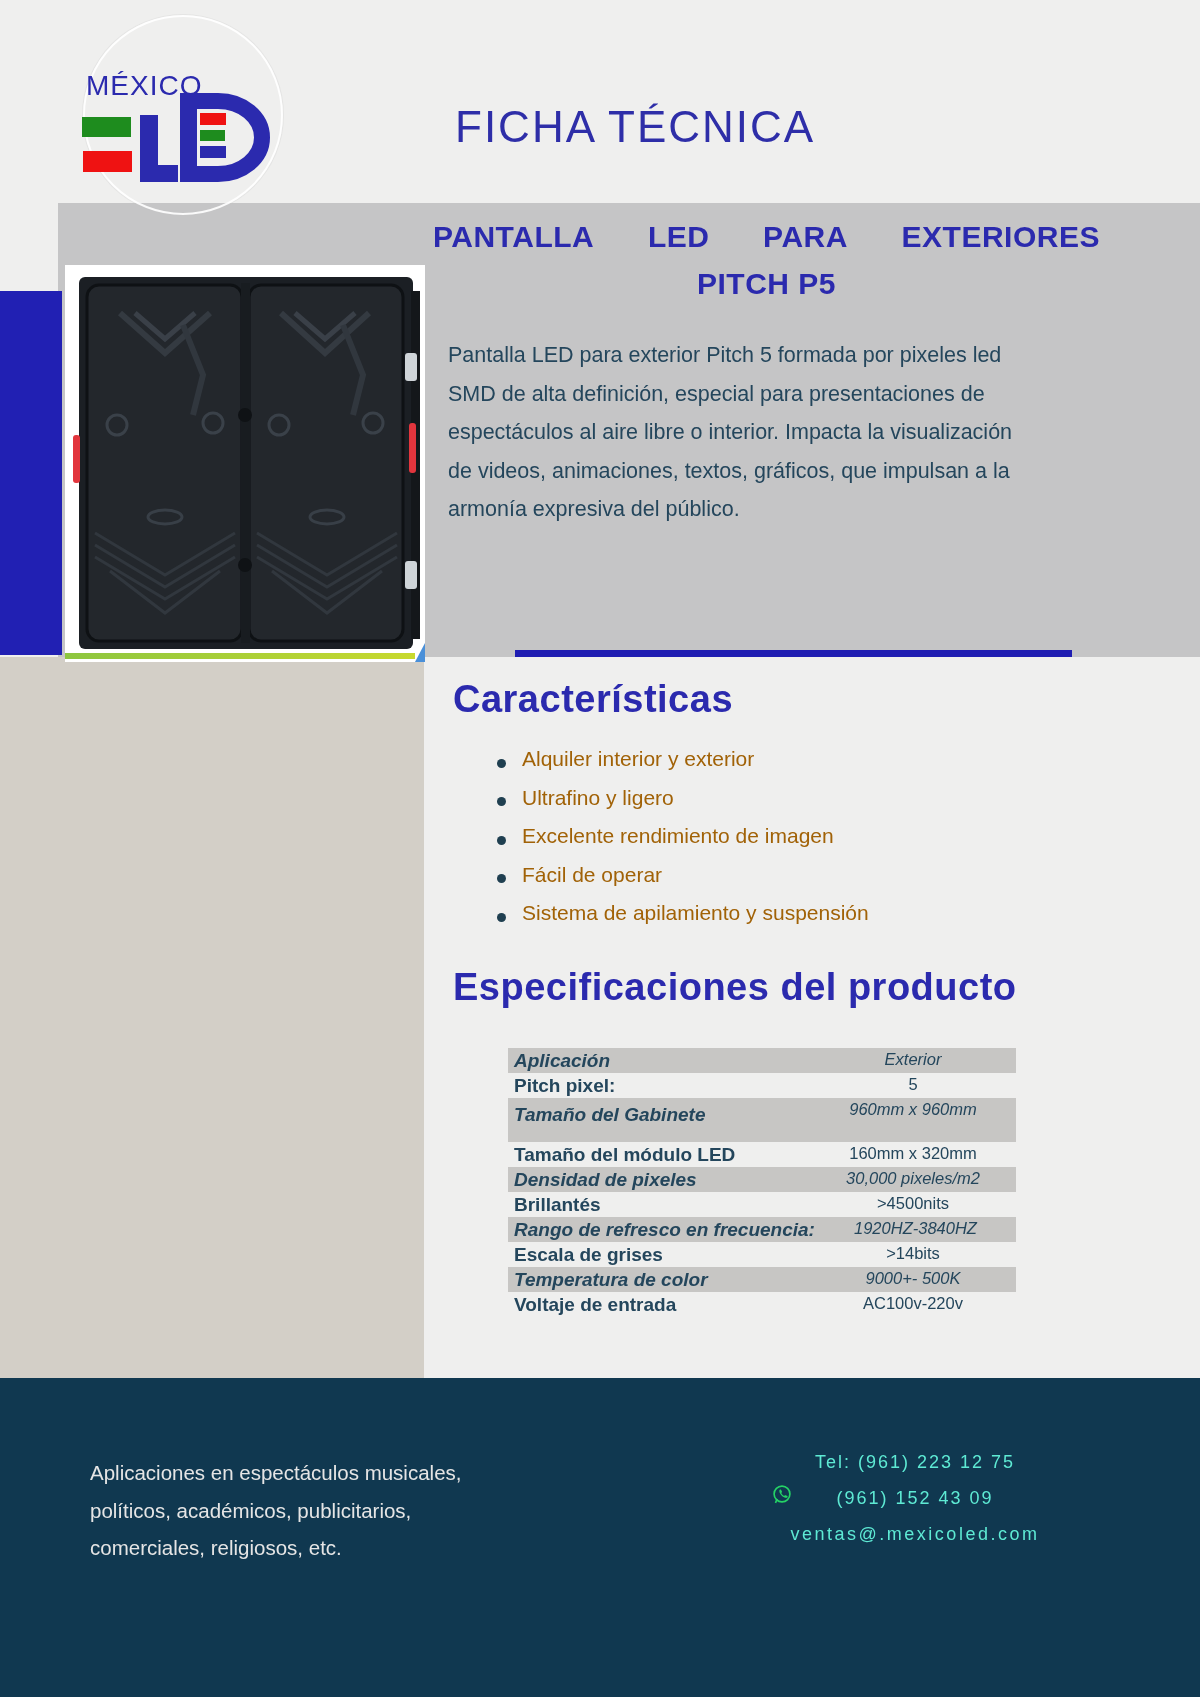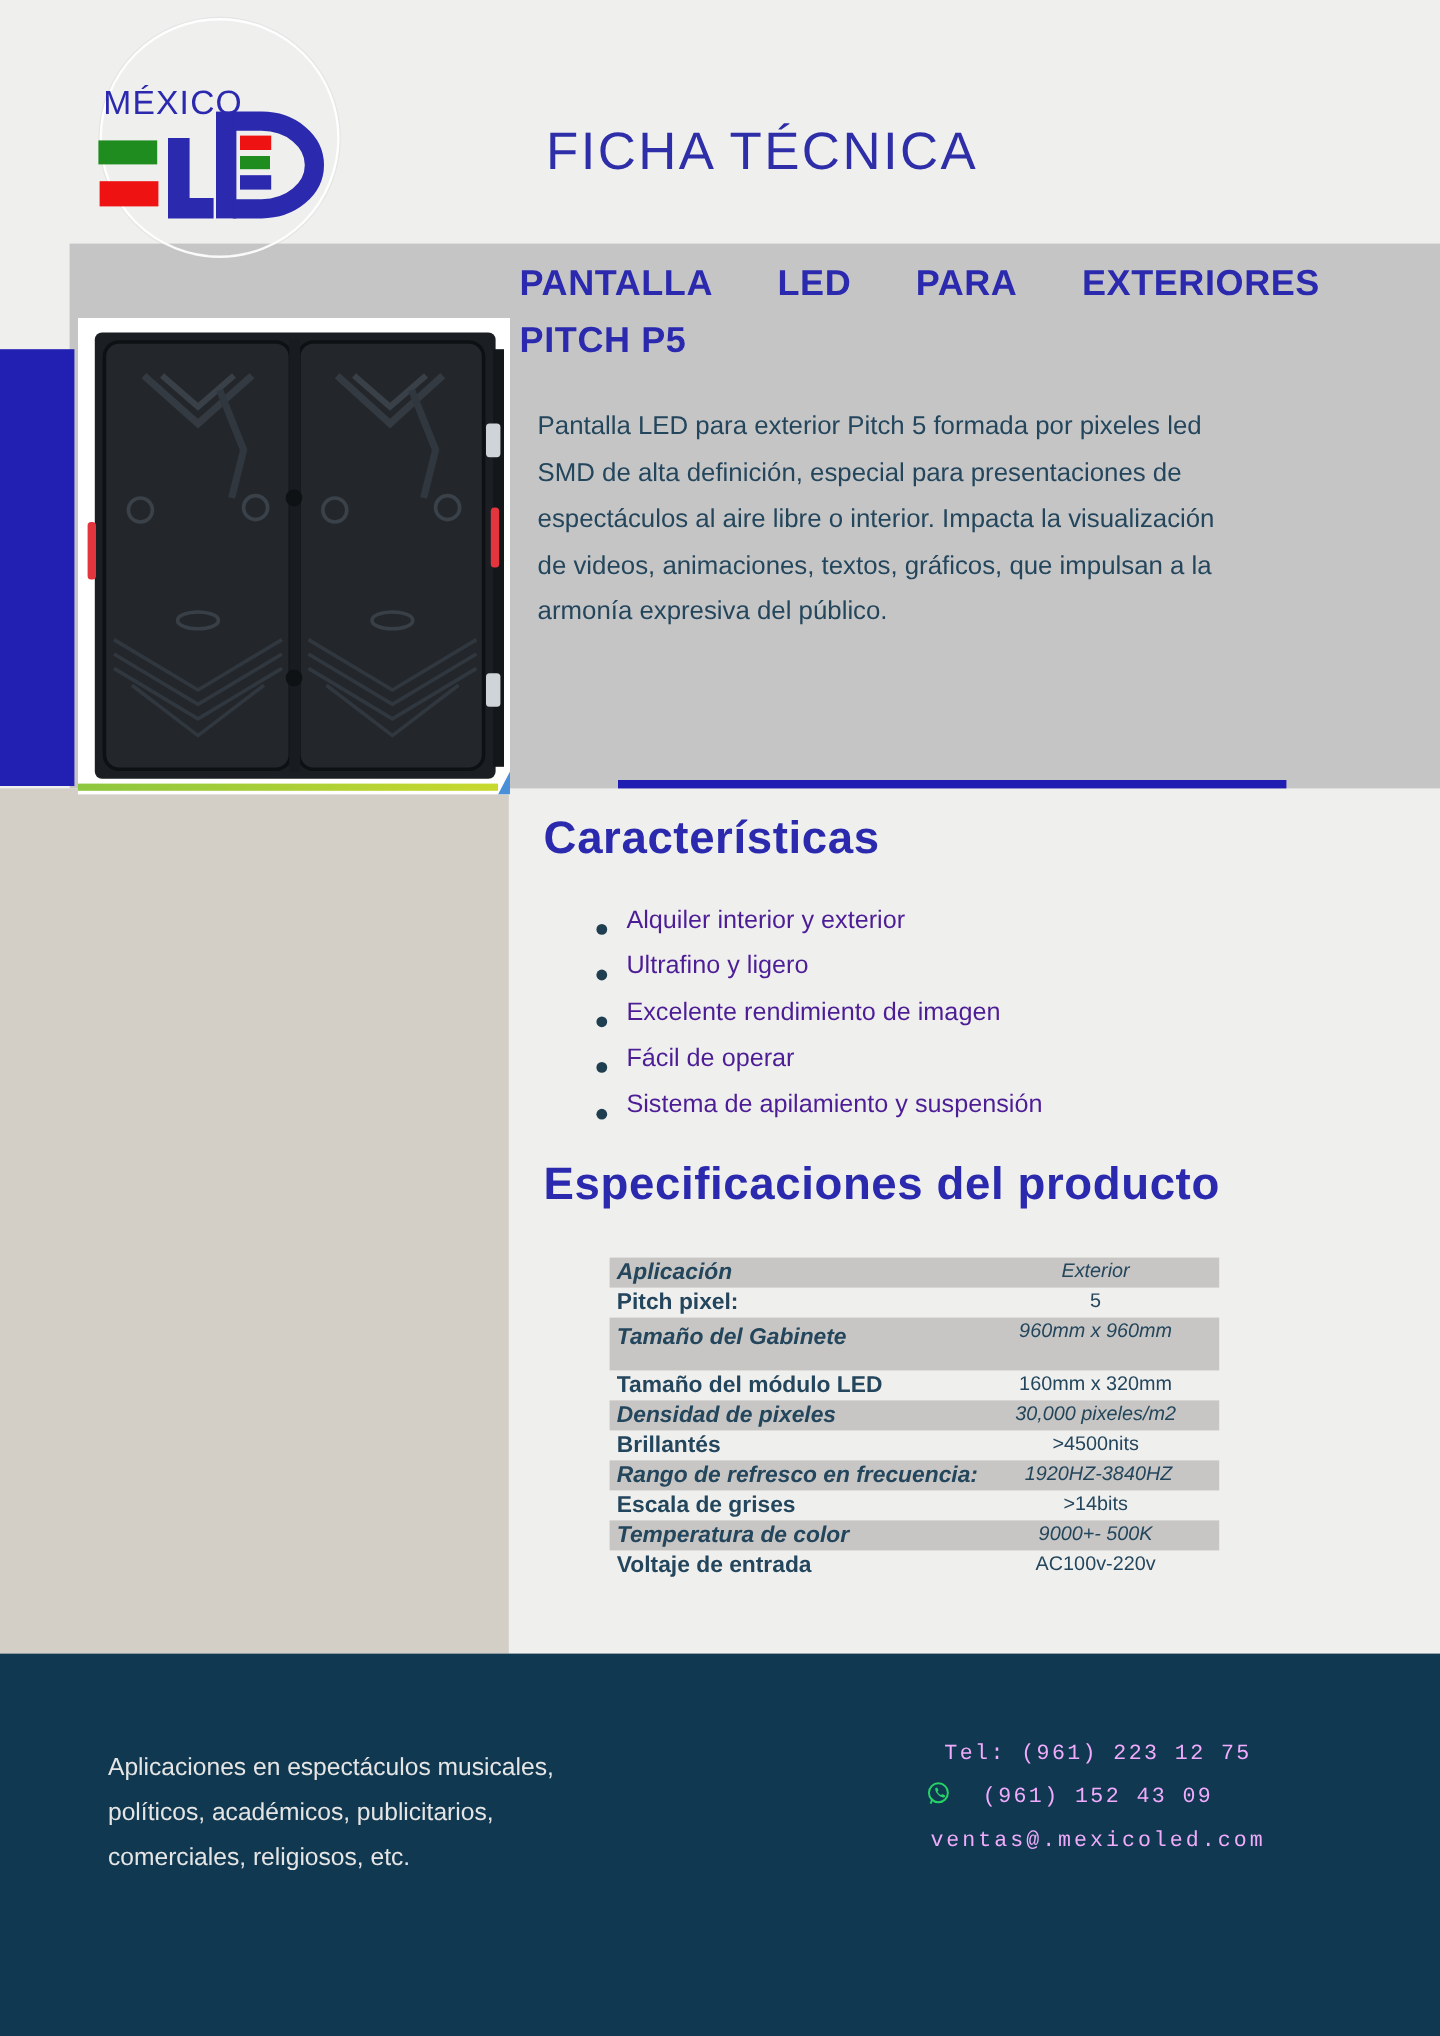--- a/index.html
+++ b/index.html
@@ -19,51 +19,51 @@
   
   .logo-circle{left:83px;top:15px;width:196px;height:196px;border-radius:50%;
     border:2px solid rgba(255,255,255,.9);box-shadow:0 0 0 1px rgba(200,200,200,.25);}
   .logo-svg{left:80px;top:58px;}
 
   
   .fich-title{left:455px;top:102px;width:660px;text-align:left;
     font-size:44px;font-weight:400;color:#2e2ea8;letter-spacing:2px;}
 
   
-  .product-block{left:433px;top:220px;width:667px;color:#2b2aae;font-weight:bold;}
+  .product-block{left:433px;top:220px;width:667px;color:#2b2aae;font-weight:bold;text-align:center;}
   .product-line1{display:flex;justify-content:space-between;font-size:30px;letter-spacing:.5px;}
   .product-line2{margin-top:13px;font-size:30px;letter-spacing:.5px;}
 
   .description{left:448px;top:336px;width:590px;font-size:21.5px;line-height:38.6px;color:#24465c;}
 
   .divider-line{left:515px;top:650px;width:557px;height:7px;background:#1f1db2;}
 
   
   .features-heading{left:453px;top:678px;font-size:38px;font-weight:bold;color:#2b2aae;letter-spacing:.5px;}
   .features-list{left:497px;top:740px;}
-  .feature-item{display:flex;align-items:flex-end;height:38.5px;font-size:21px;color:#4c1d95;}
+  .feature-item{display:flex;align-items:center;height:38.5px;font-size:21px;color:#a16207;}
   .bullet-dot{width:9px;height:9px;border-radius:50%;background:#1f3f50;margin:8px 16px 0 0;flex:none;}
 
   
   .specs-heading{left:453px;top:966px;font-size:38px;font-weight:bold;color:#2b2aae;letter-spacing:.5px;}
   .spec-table{left:508px;top:1048px;width:508px;}
   .spec-row{display:flex;height:25px;}
   .spec-row.tall{height:44px;}
   .spec-row.shaded{background:#c7c6c4;font-style:italic;}
   .spec-label{flex:1;padding-left:6px;font-size:19px;font-weight:bold;color:#24465c;
     display:flex;align-items:center;white-space:nowrap;}
   .spec-row.tall .spec-label{align-items:flex-start;padding-top:6px;}
   .spec-value{width:206px;font-size:16.5px;color:#24465c;padding-top:2px;white-space:nowrap;text-align:center;}
 
   
   .footer{left:0;top:1378px;width:1200px;height:319px;background:#103850;}
   .footer-apps{position:absolute;left:90px;top:76px;font-size:20.5px;line-height:37.5px;color:#e5e5e5;}
   .footer-contact{position:absolute;left:770px;top:66px;width:290px;text-align:center;
-    font-family:Liberation Mono, monospace;font-size:18px;line-height:36px;
-    letter-spacing:2px;color:#f0abfc;}
+    font-family:Liberation Sans, sans-serif;font-size:18px;line-height:36px;
+    letter-spacing:2px;color:#5eead4;}
   .footer-email{letter-spacing:2.5px;}
   .wa-abs{left:771px;top:1483px;}
 
   
   .photo{left:65px;top:265px;width:360px;height:397px;background:#ffffff;}
 </style>
 </head>
 <body>
 
 <div class="abs gray-band"></div>

